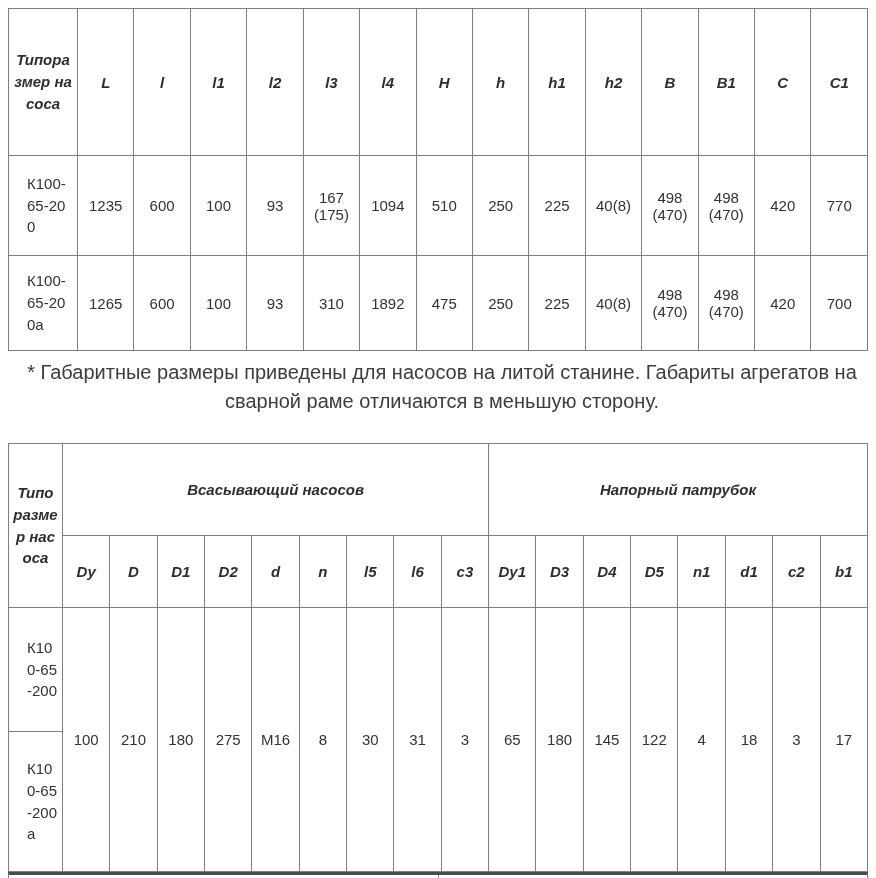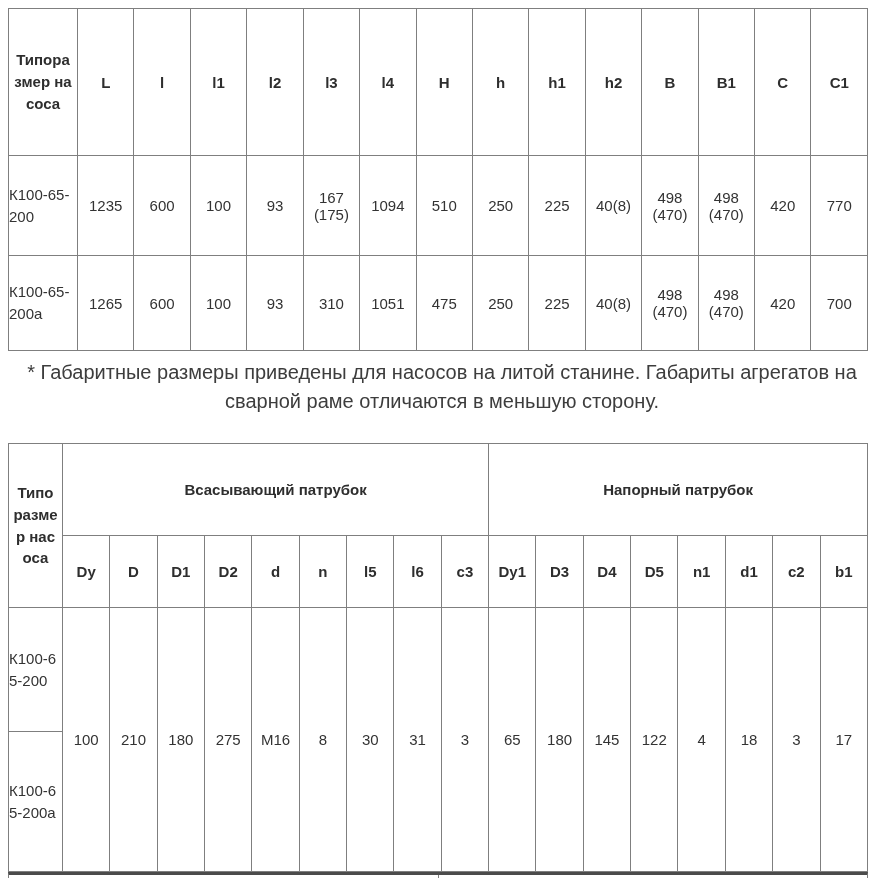--- a/index.html
+++ b/index.html
@@ -25,30 +25,31 @@
     vertical-align: middle;
     padding: 2px 4px;
     font-size: 15px;
     color: #333333;
     overflow: hidden;
     box-sizing: border-box;
   }
   th {
     font-weight: bold;
     color: #2e2e2e;
+    font-style: italic;
   }
   th.corner {
     word-break: break-all;
     line-height: 1.45;
   }
   td.name {
     text-align: left;
     word-break: break-all;
     line-height: 1.45;
-    padding-left: 0;
+    padding-left: 18px;
   }
   .t1 .head  { height: 147px; }
   .t1 .row1  { height: 100px; }
   .t1 .row2  { height: 95px;  }
   .t2 .ghead { height: 92px;  }
   .t2 .shead { height: 72px;  }
   .t2 .brow1 { height: 124px; }
   .t2 .brow2 { height: 140px; }
   .note {
     width: 860px;
@@ -130,21 +131,21 @@
       <td>420</td>
       <td>770</td>
     </tr>
     <tr class="row2">
       <td class="name">К100-65-200а</td>
       <td>1265</td>
       <td>600</td>
       <td>100</td>
       <td>93</td>
       <td>310</td>
-      <td>1051</td>
+      <td>1892</td>
       <td>475</td>
       <td>250</td>
       <td>225</td>
       <td>40(8)</td>
       <td>498 (470)</td>
       <td>498 (470)</td>
       <td>420</td>
       <td>700</td>
     </tr>
   </tbody>
@@ -169,21 +170,21 @@
         <col>
         <col>
         <col>
         <col>
         <col>
         <col>
     </colgroup>
     <tbody>
         <tr class="ghead">
       <th class="corner" rowspan="2">Типоразмер насоса</th>
-      <th colspan="9">Всасывающий патрубок</th>
+      <th colspan="9">Всасывающий насосов</th>
       <th colspan="8">Напорный патрубок</th>
     </tr>
     <tr class="shead">
       <th>Dy</th>
       <th>D</th>
       <th>D1</th>
       <th>D2</th>
       <th>d</th>
       <th>n</th>
       <th>l5</th>

